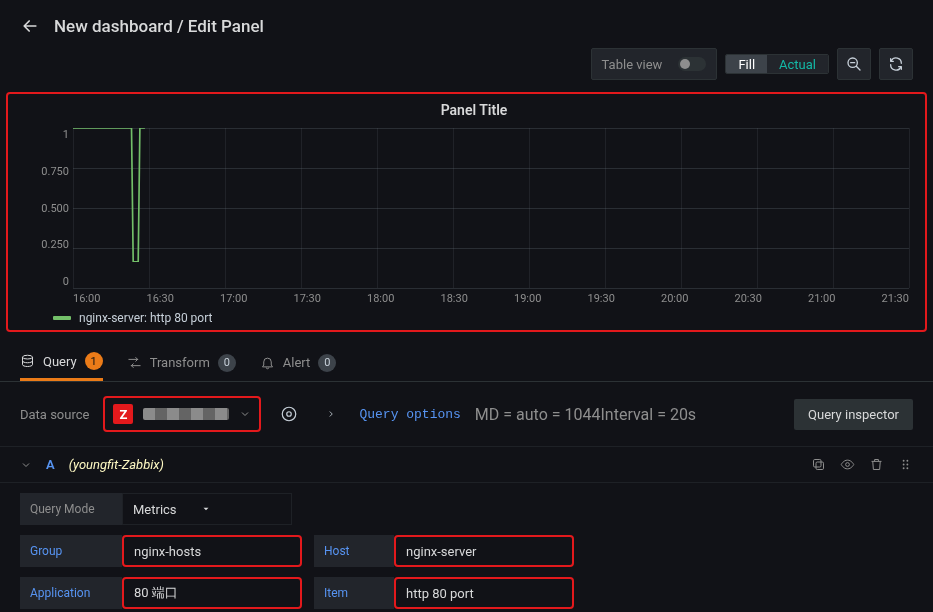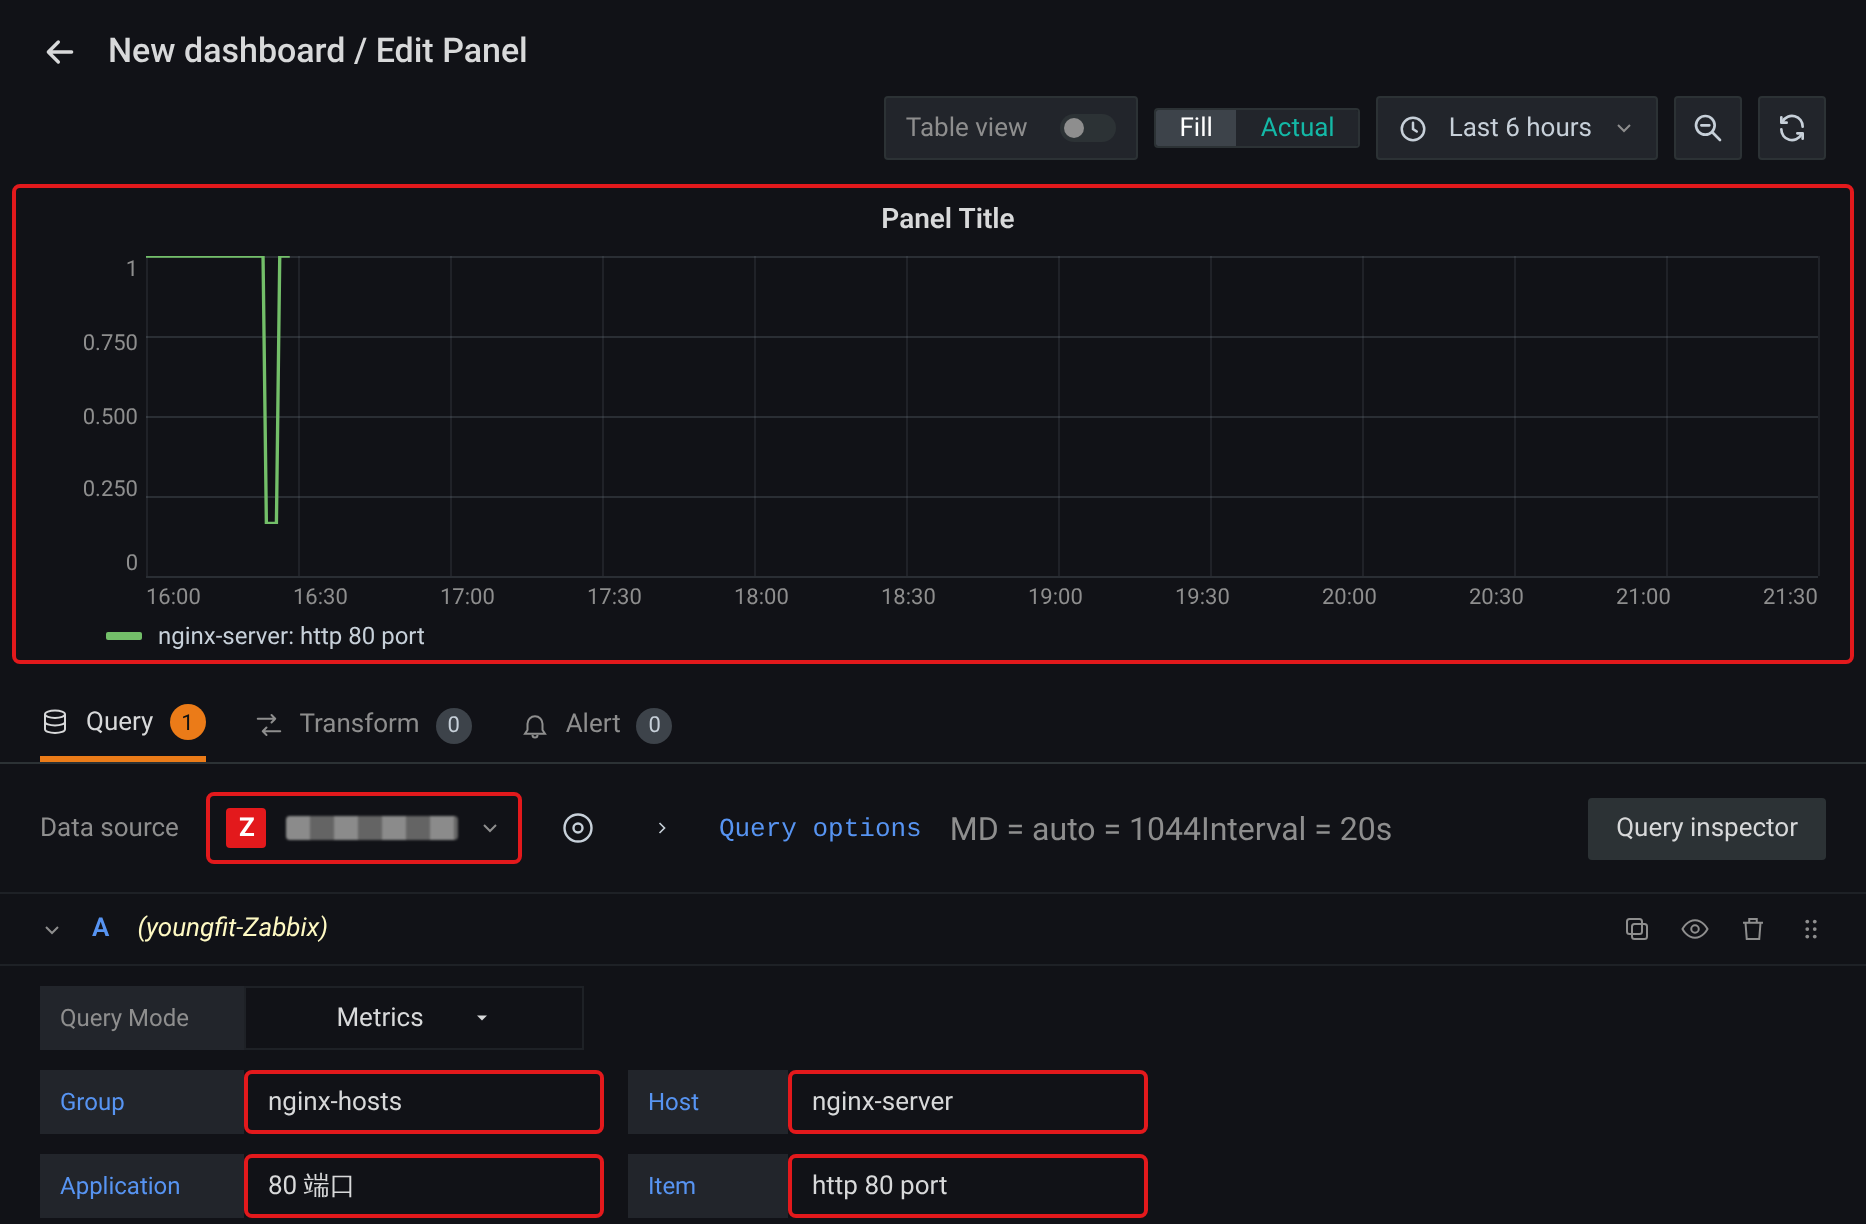--- a/index.html
+++ b/index.html
@@ -156,21 +156,21 @@
     background:#22252b; color:#8e8e8e;
     display:flex;align-items:center; font-size:12px;
   }
   .cfg-label.link { color:#5794f2; }
   .cfg-val {
     background:#111217; color:#d8d9da; padding: 0 10px; height:100%;
     display:flex;align-items:center; font-size:13px; min-width: 180px;
     border:1px solid #1e2126;
   }
   .cfg-val.boxed { border:2px solid #e3191c; border-radius:4px; }
-  .cfg-val.sel { justify-content:center; gap:24px; }
+  .cfg-val.sel { justify-content:flex-start; gap:24px; }
   .gap { width: 12px; }
 </style>
 </head>
 <body>
 
 <div class="topbar">
   <div class="back-btn">
     <svg viewBox="0 0 24 24" width="20" height="20">
         <path fill="none" stroke="currentColor" stroke-width="2" stroke-linecap="round" stroke-linejoin="round" d="M19 12H5M11 18l-6-6 6-6"></path>
       </svg>
@@ -179,30 +179,20 @@
 </div>
 
 <div class="toolbar">
   <div class="pill">
     <span>Table view</span>
     <span class="toggle"></span>
   </div>
   <div class="seg">
     <div class="seg-on">Fill</div>
     <div class="seg-off">Actual</div>
-  </div>
-  <div class="pill time-pill">
-    <svg width="15" height="15" viewBox="0 0 24 24">
-        <circle cx="12" cy="12" r="9" fill="none" stroke="currentColor" stroke-width="2"></circle>
-        <path d="M12 7v5l3 2" fill="none" stroke="currentColor" stroke-width="2" stroke-linecap="round"></path>
-      </svg>
-    <span>Last 6 hours</span>
-    <svg class="chev" width="12" height="12" viewBox="0 0 24 24">
-        <path d="M6 9l6 6 6-6" fill="none" stroke="currentColor" stroke-width="2"></path>
-      </svg>
   </div>
   <div class="sq-btn">
     <svg width="16" height="16" viewBox="0 0 24 24">
         <circle cx="10" cy="10" r="7" fill="none" stroke="currentColor" stroke-width="2"></circle>
         <path d="M21 21l-5.2-5.2M7 10h6" fill="none" stroke="currentColor" stroke-width="2" stroke-linecap="round"></path>
       </svg>
   </div>
   <div class="sq-btn">
     <svg width="16" height="16" viewBox="0 0 24 24">
         <path d="M20 11A8 8 0 0 0 5 7M4 13a8 8 0 0 0 15 4" fill="none" stroke="currentColor" stroke-width="2" stroke-linecap="round"></path>

